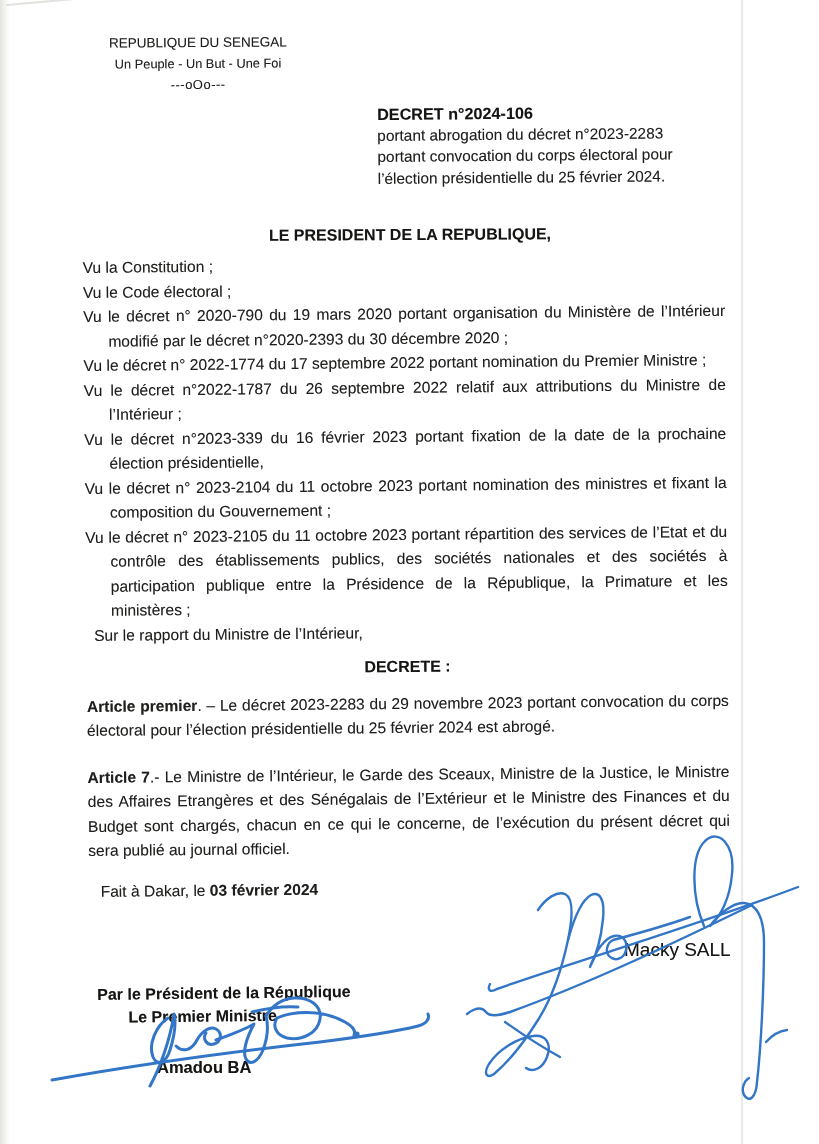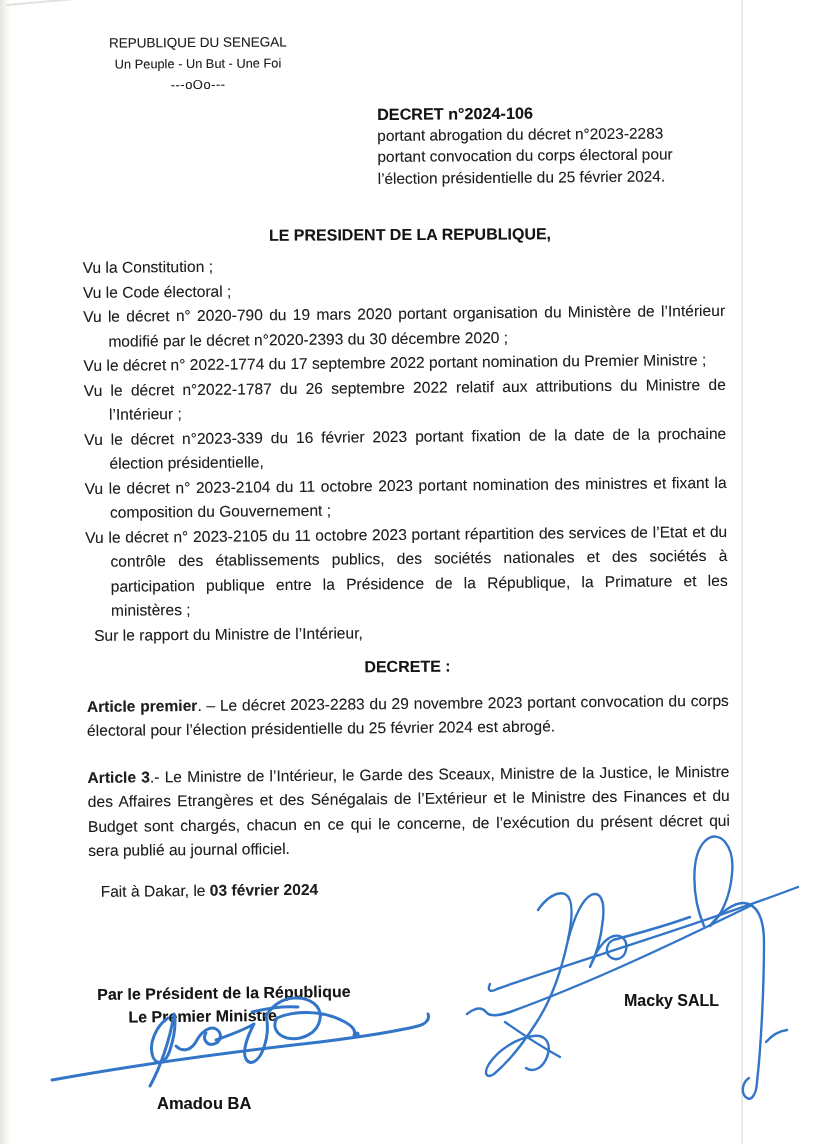--- a/index.html
+++ b/index.html
@@ -47,22 +47,22 @@
   .decrete{margin:10px 0 12px!important;text-align:center;font-weight:700;
     font-size:16px;color:#151513;}
   .article{text-align:justify;margin-top:12px!important;}
   .article + .article{margin-top:22px!important;}
   .dateline{margin-top:16px!important;padding-left:12px;}
 
   
   .pm-block{left:97px;top:983px;font-weight:700;font-size:16px;
     line-height:23px;color:#151513;transform:rotate(-.7deg);transform-origin:0 0;}
   .pm-block .l2{margin-left:31px;}
-  .amadou{left:157px;top:1094px;font-weight:700;font-size:16.5px;color:#151513;}
-  .macky{left:624px;top:992px;font-weight:700;font-size:16px;color:#151513;}
+  .amadou{left:157px;top:1058px;font-weight:700;font-size:16.5px;color:#151513;}
+  .macky{left:624px;top:939px;font-weight:400;font-size:19px;color:#151513;}
 
   .sig-svg{left:0;top:0;width:819px;height:1144px;pointer-events:none;}
   .sig-svg path{fill:none;stroke-linecap:round;stroke-linejoin:round;}
   .pm-ink{stroke-width:3;}
   .pr-ink{stroke-width:2.4;}
 </style>
 </head>
 <body>
 
 <div class="page">
@@ -94,21 +94,21 @@
     <p class="visa">Vu le décret n°2022-1787 du 26 septembre 2022 relatif aux attributions du Ministre de l’Intérieur ;</p>
     <p class="visa">Vu le décret n°2023-339 du 16 février 2023 portant fixation de la date de la prochaine élection présidentielle,</p>
     <p class="visa">Vu le décret n° 2023-2104 du 11 octobre 2023 portant nomination des ministres et fixant la composition du Gouvernement ;</p>
     <p class="visa">Vu le décret n° 2023-2105 du 11 octobre 2023 portant répartition des services de l’Etat et du contrôle des établissements publics, des sociétés nationales et des sociétés à participation publique entre la Présidence de la République, la Primature et les ministères ;</p>
     <p class="report">Sur le rapport du Ministre de l’Intérieur,</p>
     <p class="decrete">DECRETE :</p>
     <p class="article">
       <span class="b">Article premier</span><span>. – </span><span>Le décret 2023-2283 du 29 novembre 2023 portant convocation du corps électoral pour l’élection présidentielle du 25 février 2024 est abrogé.</span>
     </p>
     <p class="article">
-      <span class="b">Article 3</span><span>.- </span><span>Le Ministre de l’Intérieur, le Garde des Sceaux, Ministre de la Justice, le Ministre des Affaires Etrangères et des Sénégalais de l’Extérieur et le Ministre des Finances et du Budget sont chargés, chacun en ce qui le concerne, de l’exécution du présent décret qui sera publié au journal officiel.</span>
+      <span class="b">Article 7</span><span>.- </span><span>Le Ministre de l’Intérieur, le Garde des Sceaux, Ministre de la Justice, le Ministre des Affaires Etrangères et des Sénégalais de l’Extérieur et le Ministre des Finances et du Budget sont chargés, chacun en ce qui le concerne, de l’exécution du présent décret qui sera publié au journal officiel.</span>
     </p>
     <p class="dateline">
       <span>Fait à Dakar, le </span><span class="b">03 février 2024</span>
     </p>
   </div>
 
   <div class="abs pm-block">
     <div>Par le Président de la République</div>
     <div class="l2">Le Premier Ministre</div>
   </div>

